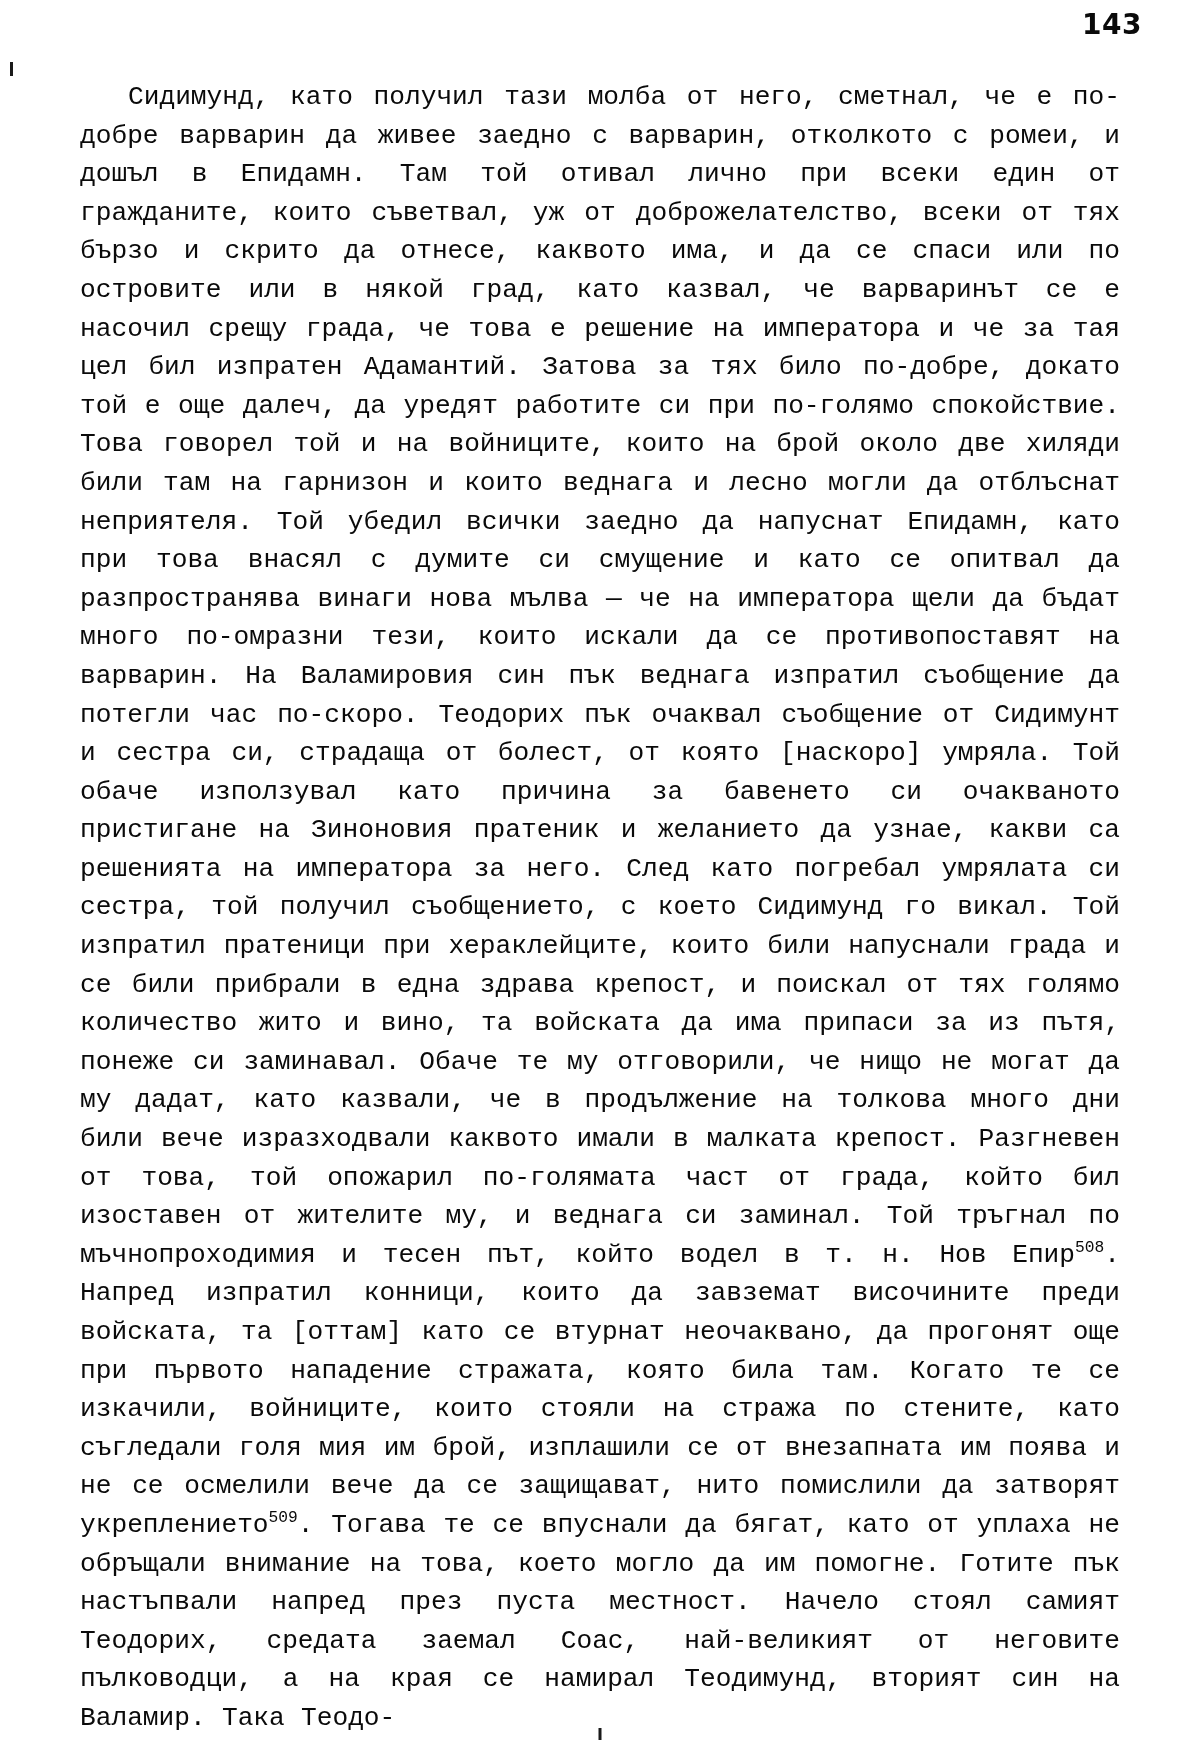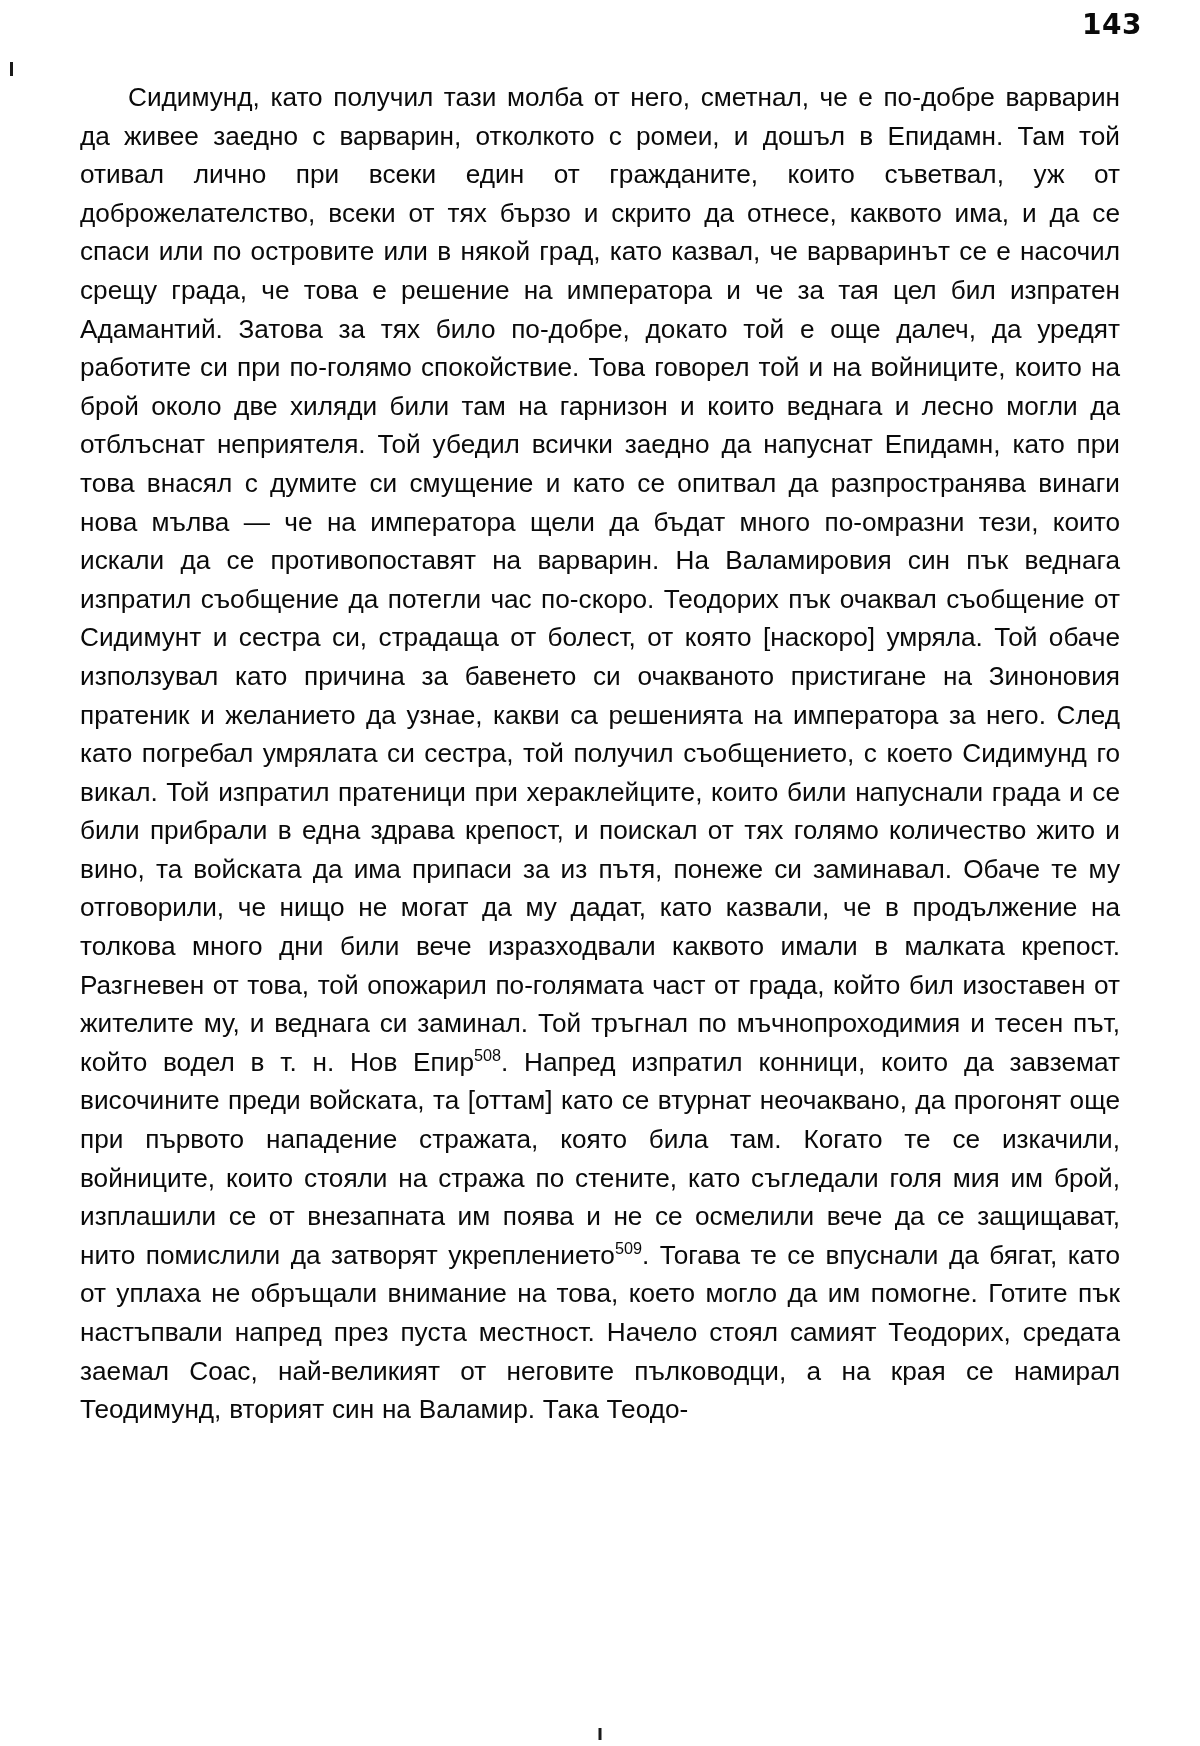--- a/index.html
+++ b/index.html
@@ -35,21 +35,21 @@
     position: absolute;
     top: 78px;
     left: 80px;
     width: 1040px;
     font-size: 26.2px;
     line-height: 38.6px;
     text-align: justify;
     text-justify: inter-word;
     word-spacing: 0.5px;
     hyphens: manual;
-    font-family: Liberation Sans, sans-serif;
+    font-family: Liberation Mono, monospace;
   }
   .body-text p {
     margin: 0;
     text-indent: 48px;
   }
   sup {
     font-size: 0.62em;
     vertical-align: super;
     line-height: 0;
   }

